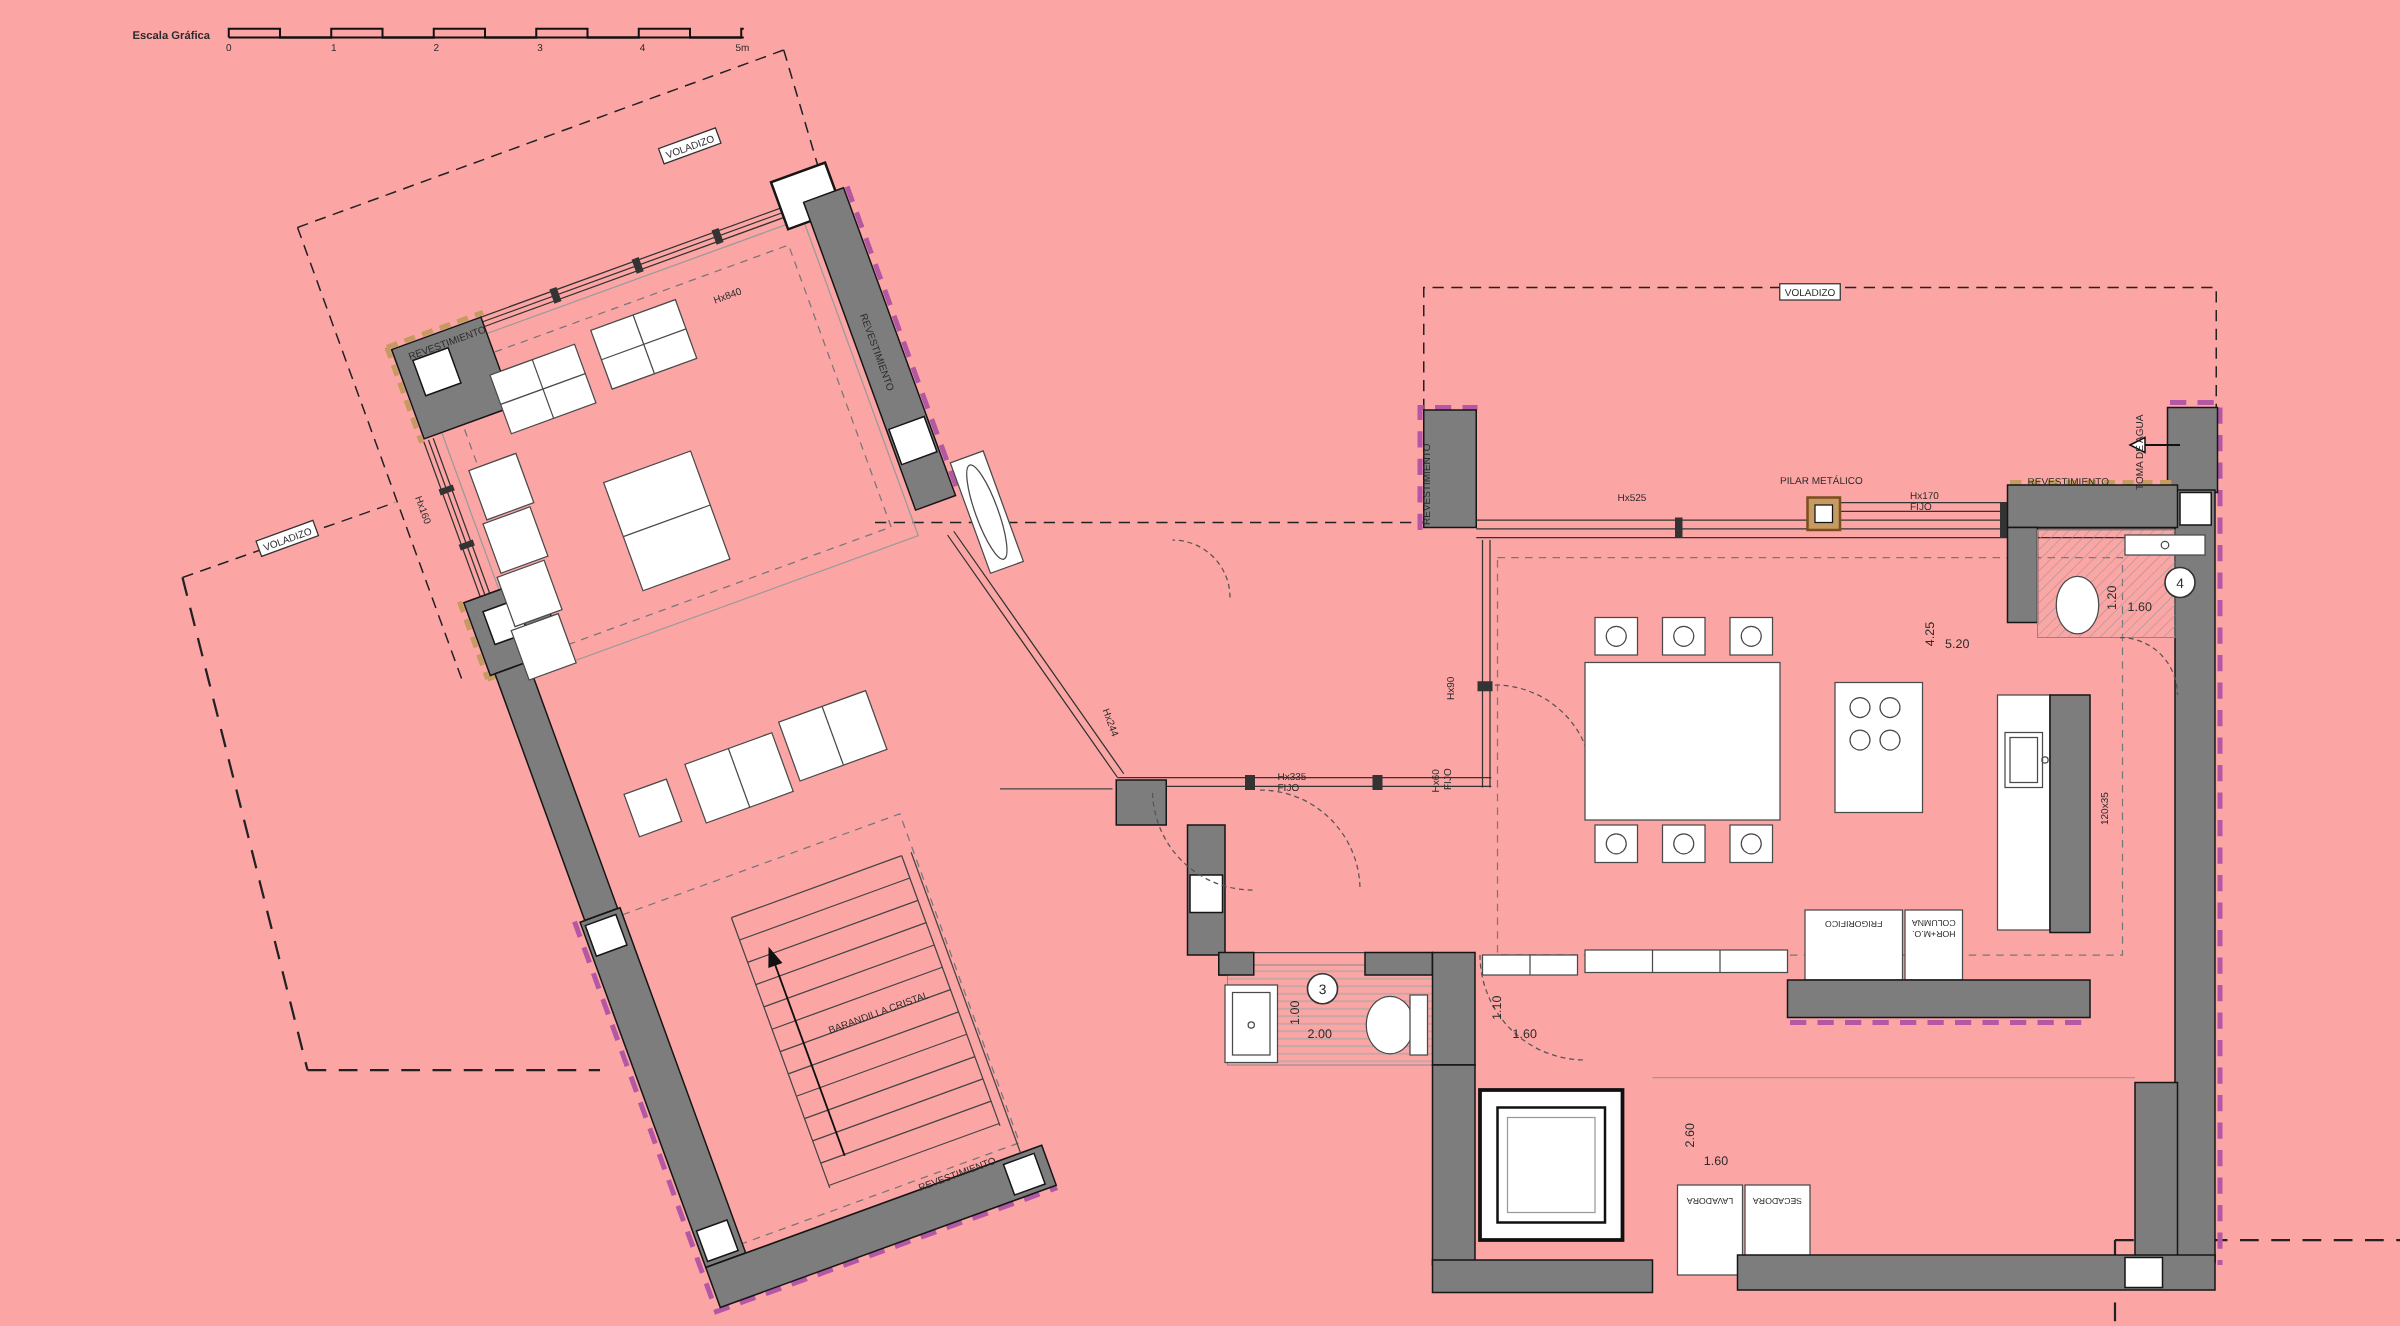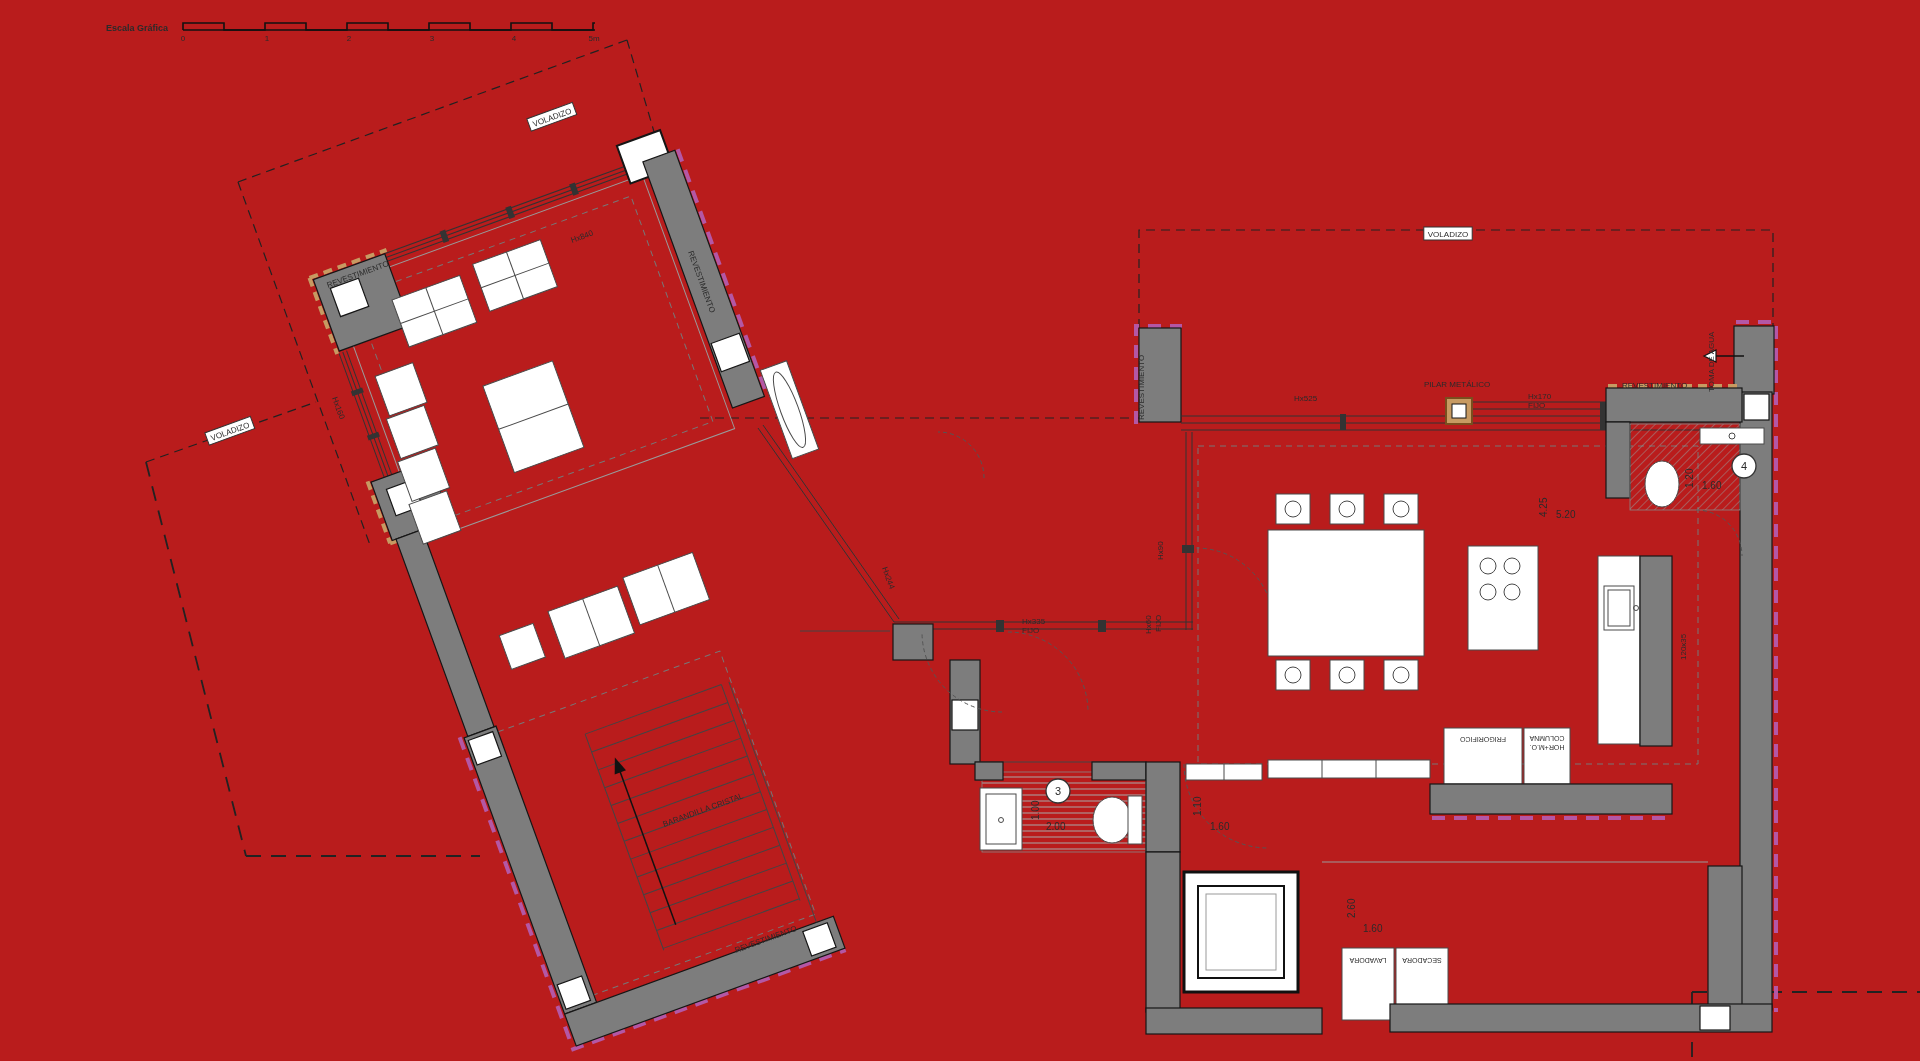--- a/index.html
+++ b/index.html
@@ -1,16 +1,16 @@
 <!DOCTYPE html>
 <html><head>
 <meta charset="utf-8">
 <style>
   html,body{margin:0;padding:0;background:#fff;}
-  #page{position:relative;width:1920px;height:1061px;background:#b91c1c;overflow:hidden;
+  #page{position:relative;width:1920px;height:1061px;background:#fca5a5;overflow:hidden;
         font-family:"Liberation Sans",sans-serif;}
   svg{position:absolute;left:0;top:0;}
   .wall{fill:#7d7d7d;stroke:#161616;stroke-width:1.2;}
   .wht{fill:#ffffff;stroke:#161616;stroke-width:1.2;}
   .whtB{fill:#ffffff;stroke:#161616;stroke-width:2;}
   .thin{stroke:#444;stroke-width:1;fill:none;}
   .ltthin{stroke:#9a9a9a;stroke-width:1;fill:none;}
   .glz{stroke:#333;stroke-width:1;fill:none;}
   .fur{stroke:#4a4a4a;stroke-width:1;fill:#ffffff;}
   .furn{stroke:#4a4a4a;stroke-width:1;fill:none;}

